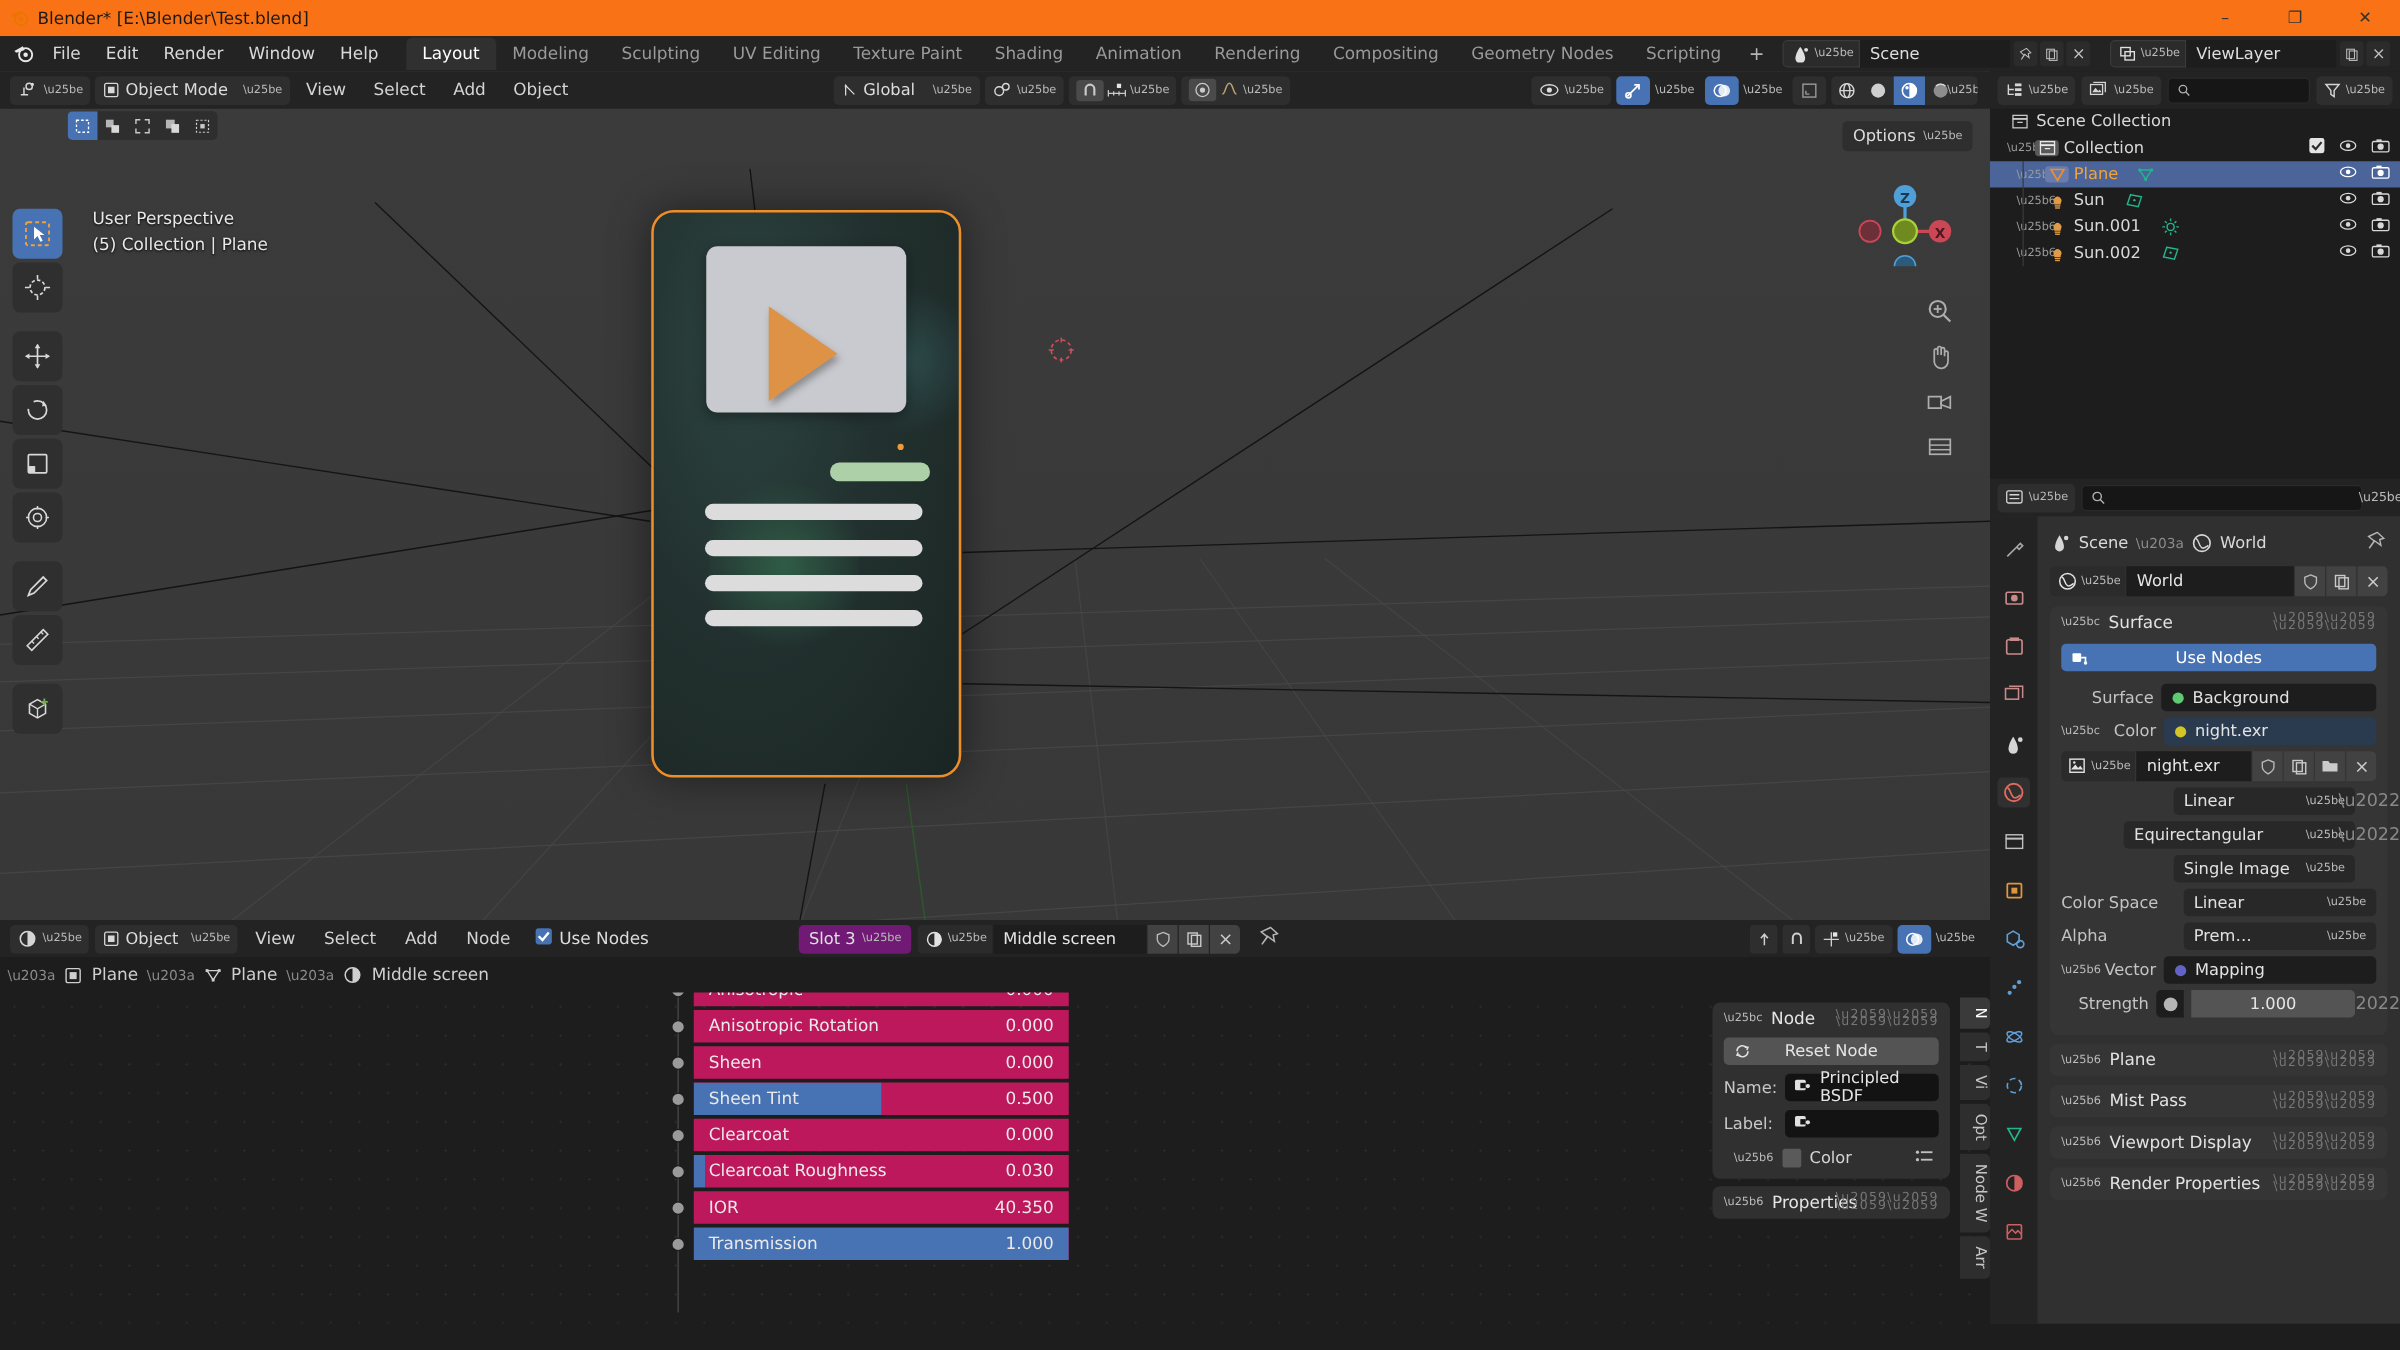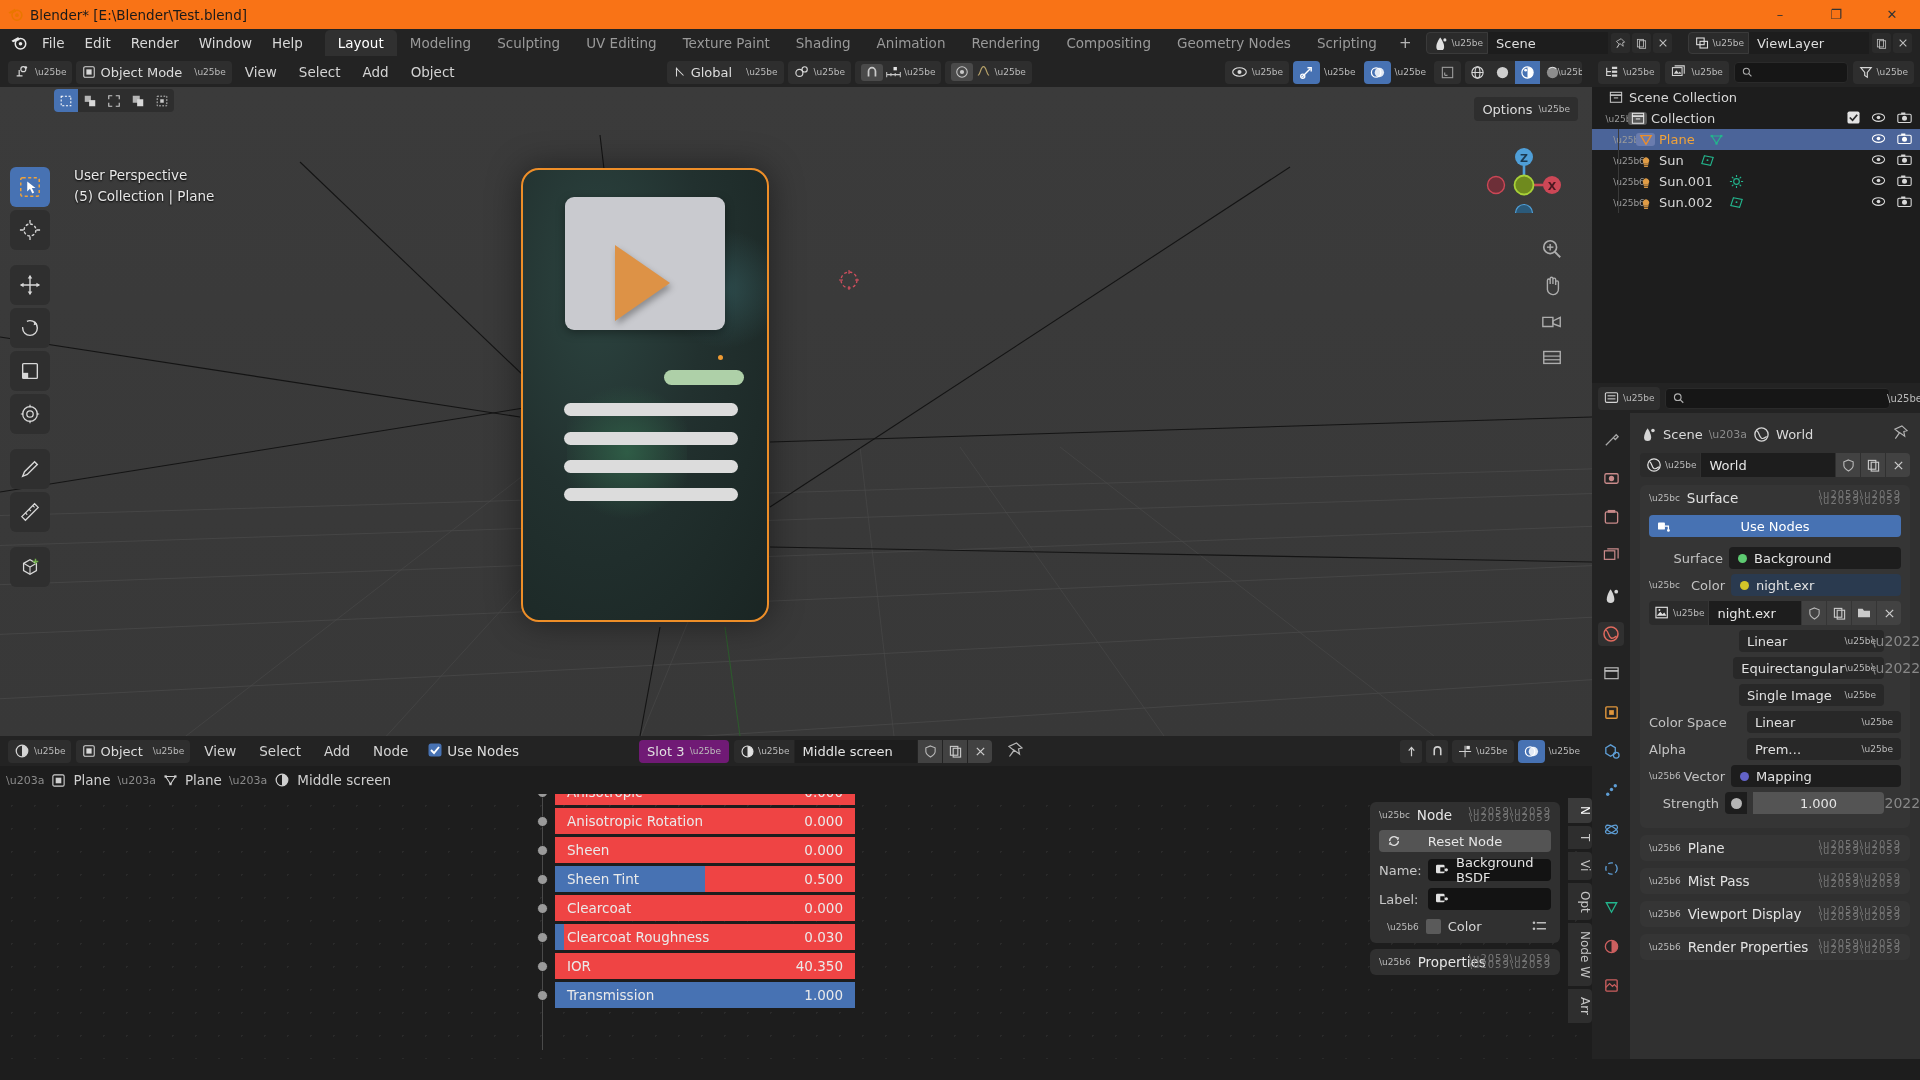--- a/index.html
+++ b/index.html
@@ -217,21 +217,21 @@
     background-size: 23px 23px; }
   .node-card {
     position:absolute; left:555px; top:-16px; width:300px;
   }
   .prop-row {
     position:relative; height:28px; margin-bottom:1px; display:flex; align-items:center;
   }
   .prop-sock { position:absolute; left:-18px; top:9px; width:11px; height:11px; border-radius:50%;
     background:#9a9a9a; border:1px solid #1d1d1d; }
   .prop-bar {
-    width:100%; height:26px; border-radius:0; background:#ef4444; position:relative; overflow:hidden;
+    width:100%; height:26px; border-radius:0; background:#be185d; position:relative; overflow:hidden;
     display:flex; align-items:center;
   }
   .prop-fill { position:absolute; left:0; top:0; bottom:0; background:#4772b3; }
   .prop-name { position:relative; padding-left:12px; font-size:13.5px; color:#eaeaea; }
   .prop-num { position:absolute; right:12px; font-size:13.5px; color:#eaeaea; }
   .node-vline { position:absolute; left:-13px; top:0; bottom:-40px; width:1px; background:#4a4a4a;}
 
   .npanel { position:absolute; right:32px; top:8px; width:190px; }
   .np-box { background:#303030; border-radius:6px; margin-bottom:6px; padding:0; }
   .np-head { height:26px; display:flex; align-items:center; padding:0 9px; gap:7px; font-size:13.5px; position:relative; }
@@ -1125,21 +1125,21 @@
           <span style="width:84px"></span>
           <span class="dropdown" style="flex:1;">
             <span>Linear</span>
             <span style="font-size:9px;color:#bbb;">\u25be</span>
           </span>
           <span class="anim-dot">\u2022</span>
         </div>
 
         <div class="frow">
           <span style="width:84px"></span>
-          <span class="dropdown" style="flex:1;">
+          <span class="dropdown" style="flex:1;gap:34px;">
             <span actable="false">Equirectangular</span>
             <span style="font-size:9px;color:#bbb;">\u25be</span>
           </span>
           <span class="anim-dot">\u2022</span>
         </div>
 
         <div class="frow">
           <span style="width:84px"></span>
           <span class="dropdown" style="flex:1;">
             <span>Single Image</span>
@@ -1428,21 +1428,21 @@
           </div>
 
           <div class="np-row">
             <span class="np-lbl">Name:</span>
             <span class="np-field">
               <span><svg width="14" height="12" viewBox="0 0 16 14">
                       <rect x="1" y="2" width="10" height="10" rx="1.5" fill="#e0e0e0"></rect>
                       <rect x="6" y="5" width="5" height="5" fill="#131313"></rect>
                       <circle cx="13" cy="8" r="2" fill="#e0e0e0"></circle>
                     </svg></span>
-              <span>Background BSDF</span>
+              <span>Principled BSDF</span>
             </span>
           </div>
 
           <div class="np-row">
             <span class="np-lbl">Label:</span>
             <span class="np-field">
               <span><svg width="14" height="12" viewBox="0 0 16 14">
                       <rect x="1" y="2" width="10" height="10" rx="1.5" fill="#e0e0e0"></rect>
                       <rect x="6" y="5" width="5" height="5" fill="#131313"></rect>
                       <circle cx="13" cy="8" r="2" fill="#e0e0e0"></circle>

